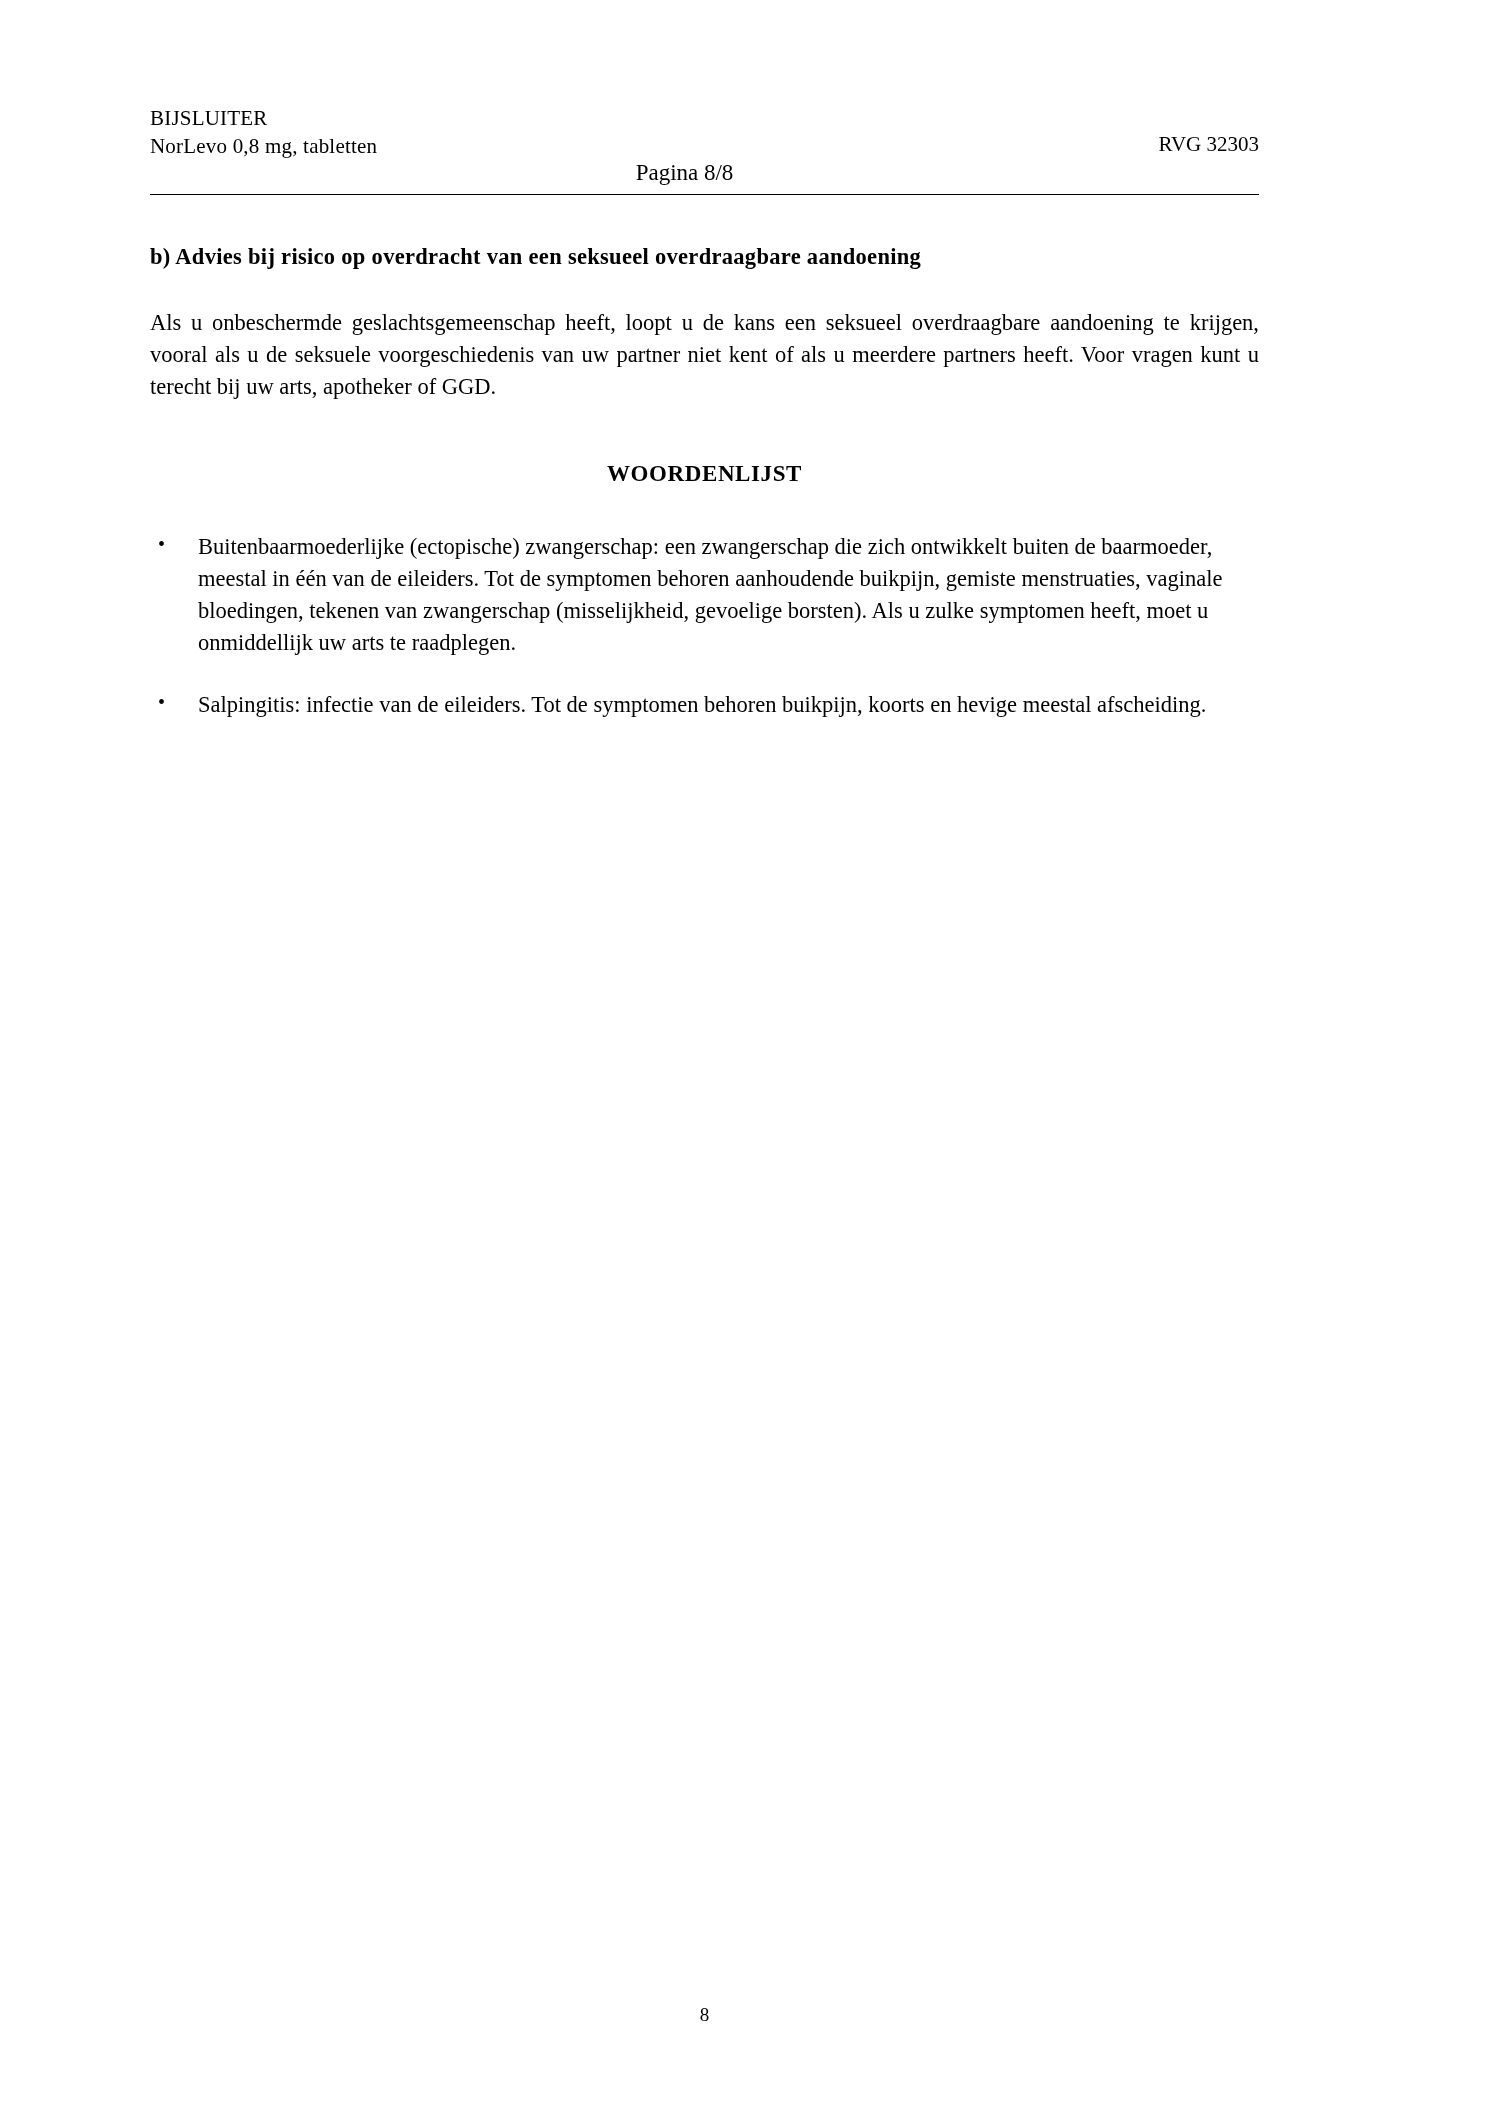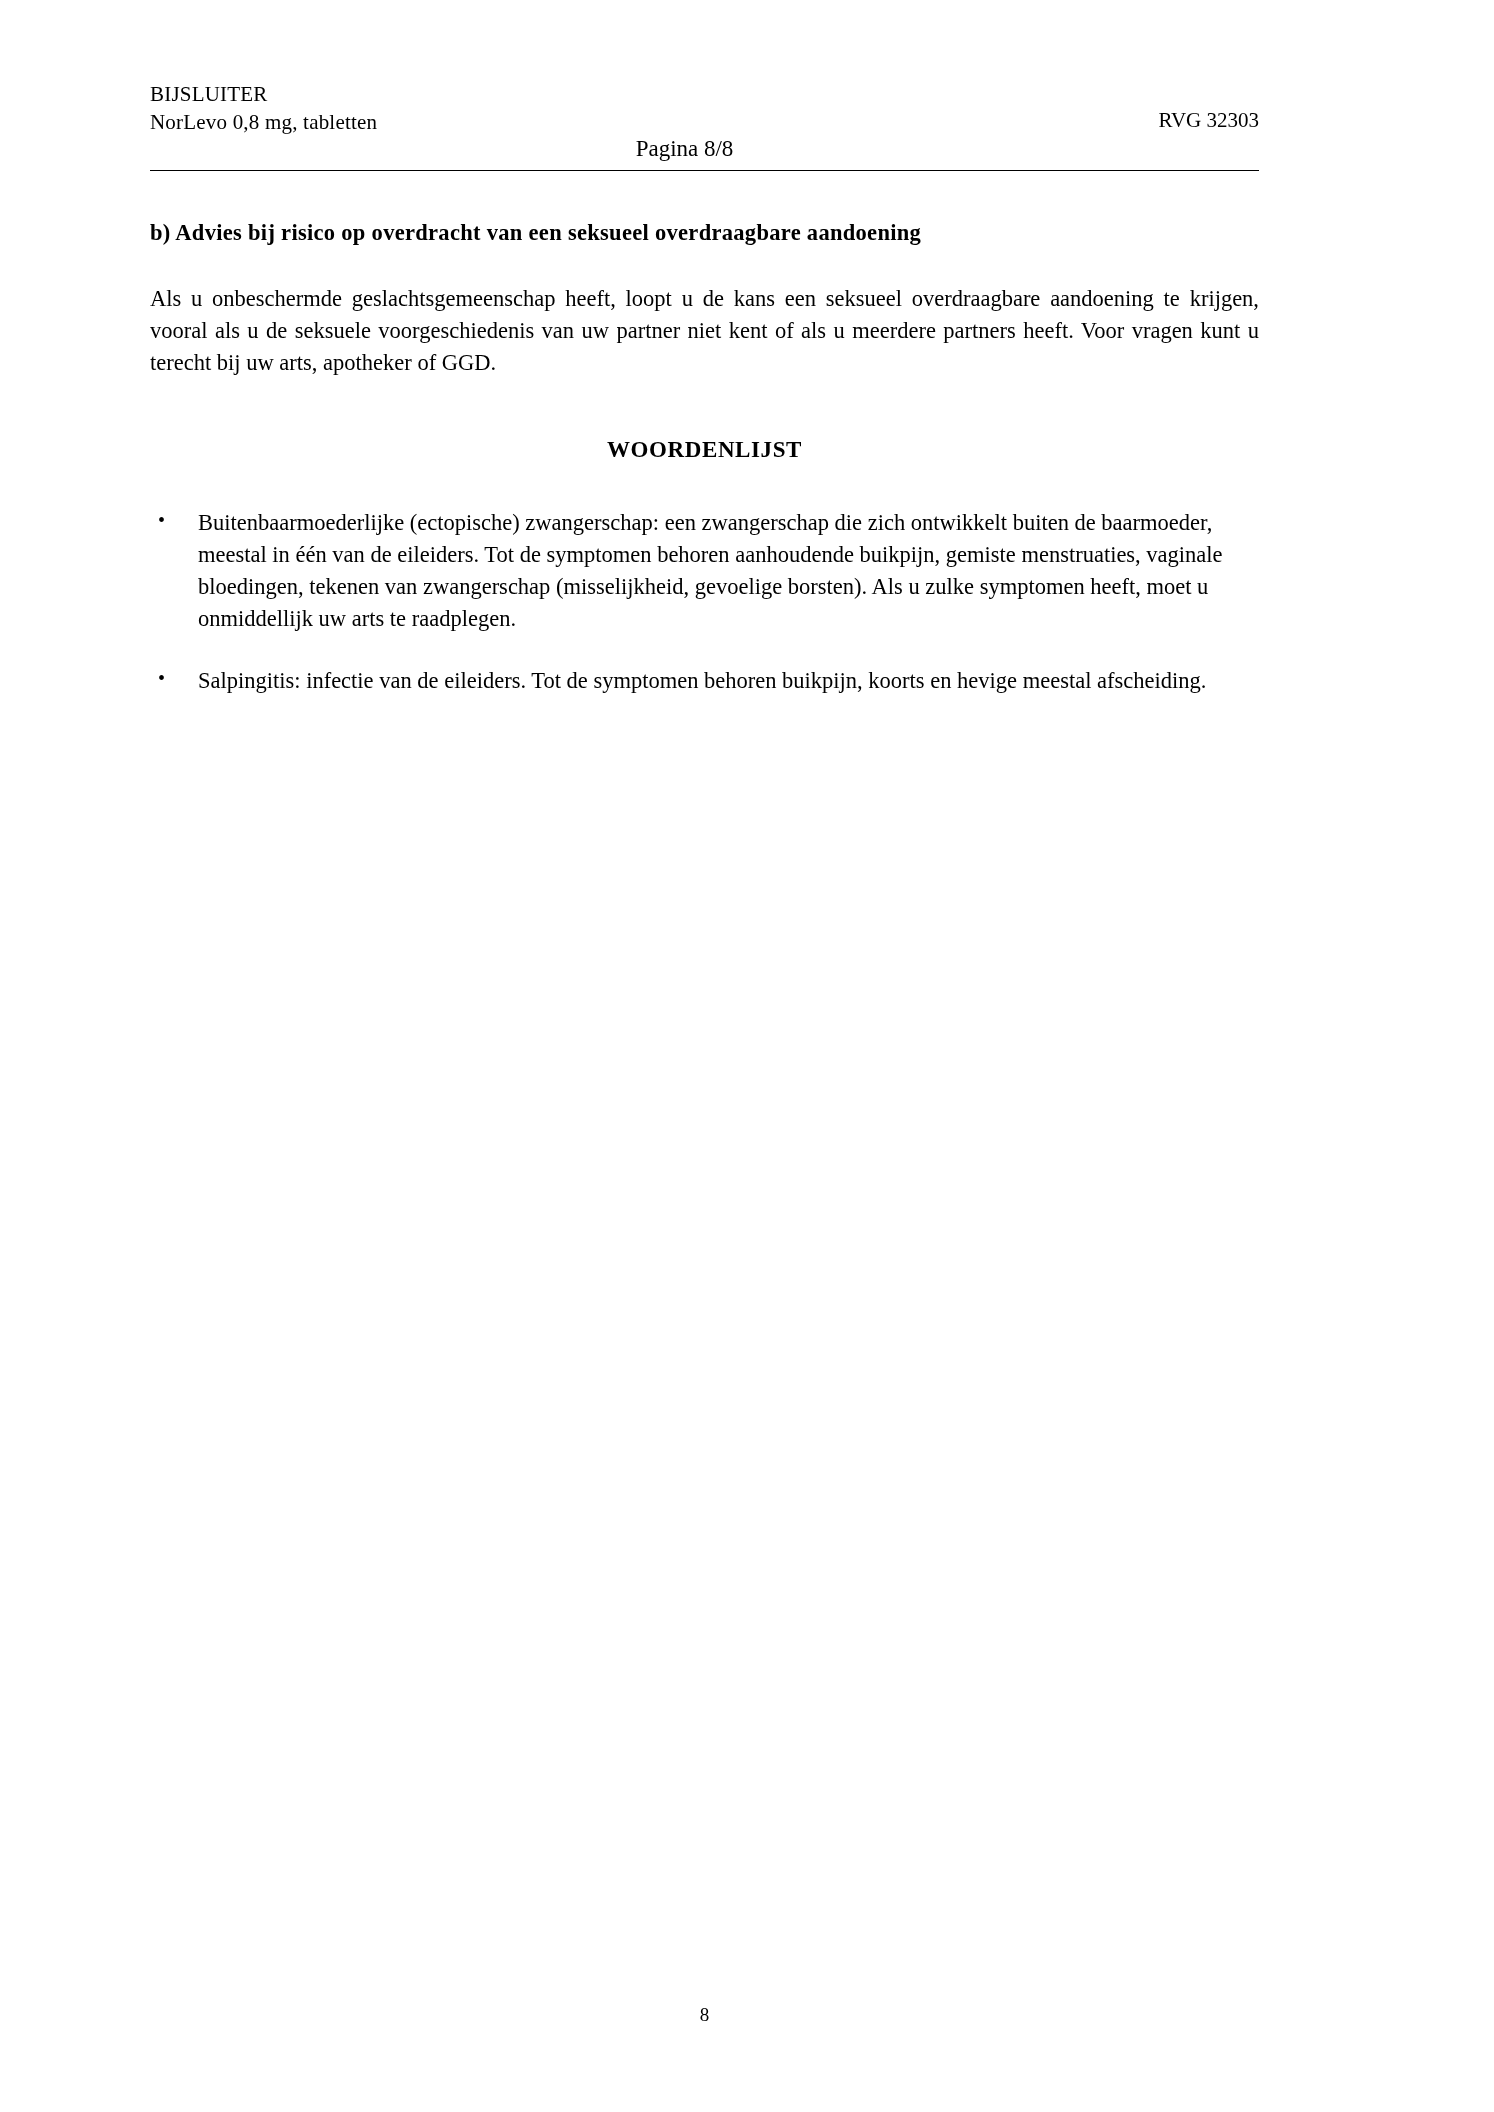--- a/index.html
+++ b/index.html
@@ -10,21 +10,21 @@
   body {
     font-family: "Liberation Serif", serif;
     color: #000000;
   }
   .page {
     position: relative;
     width: 1409px;
     height: 2112px;
     background: #ffffff;
     box-sizing: border-box;
-    padding: 80px 150px 0 150px;
+    padding: 104px 150px 0 150px;
     overflow: hidden;
   }
   .header {
     position: relative;
     font-size: 21px;
     line-height: 1.35;
   }
   .header-row {
     display: flex;
     justify-content: space-between;

